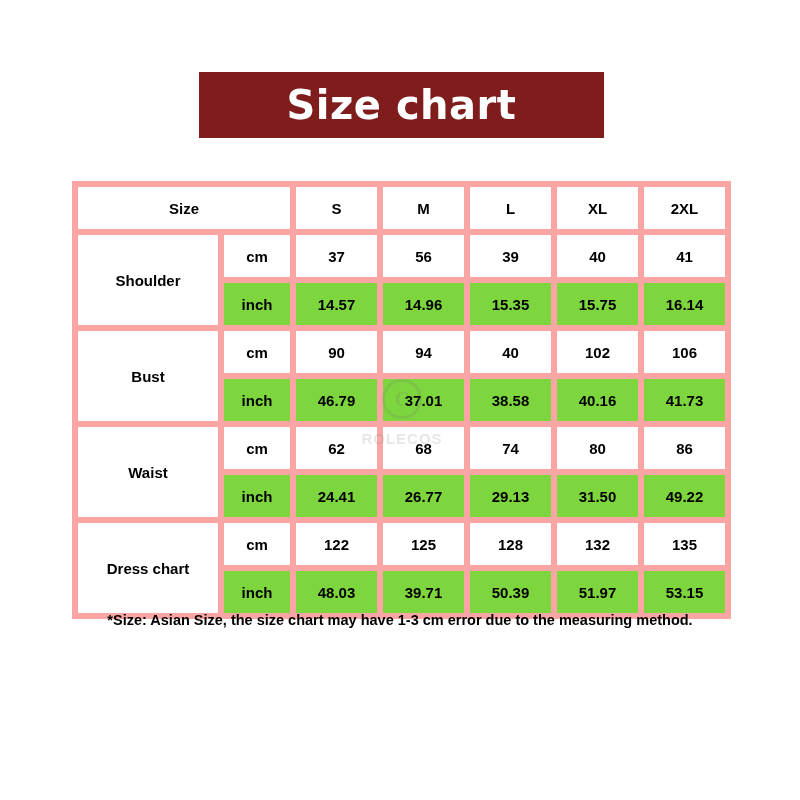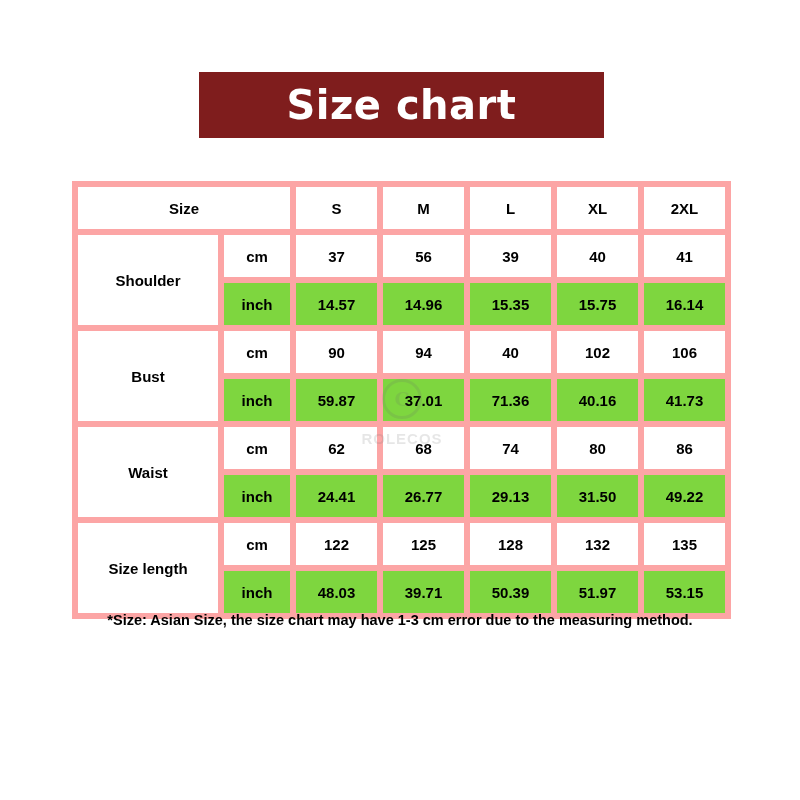--- a/index.html
+++ b/index.html
@@ -185,23 +185,23 @@
           <td class="rowlabel" rowspan="2">Bust</td>
           <td class="unit">cm</td>
           <td>90</td>
           <td>94</td>
           <td>40</td>
           <td>102</td>
           <td>106</td>
         </tr>
         <tr>
           <td class="unit green">inch</td>
-          <td class="green">59.87</td>
+          <td class="green">46.79</td>
           <td class="green">37.01</td>
-          <td class="green">71.36</td>
+          <td class="green">38.58</td>
           <td class="green">40.16</td>
           <td class="green">41.73</td>
         </tr>
 
         <tr>
           <td class="rowlabel" rowspan="2">Waist</td>
           <td class="unit">cm</td>
           <td>62</td>
           <td>68</td>
           <td>74</td>
@@ -211,21 +211,21 @@
         <tr>
           <td class="unit green">inch</td>
           <td class="green">24.41</td>
           <td class="green">26.77</td>
           <td class="green">29.13</td>
           <td class="green">31.50</td>
           <td class="green">49.22</td>
         </tr>
 
         <tr>
-          <td class="rowlabel" rowspan="2">Size length</td>
+          <td class="rowlabel" rowspan="2">Dress chart</td>
           <td class="unit">cm</td>
           <td>122</td>
           <td>125</td>
           <td>128</td>
           <td>132</td>
           <td>135</td>
         </tr>
         <tr>
           <td class="unit green">inch</td>
           <td class="green">48.03</td>

